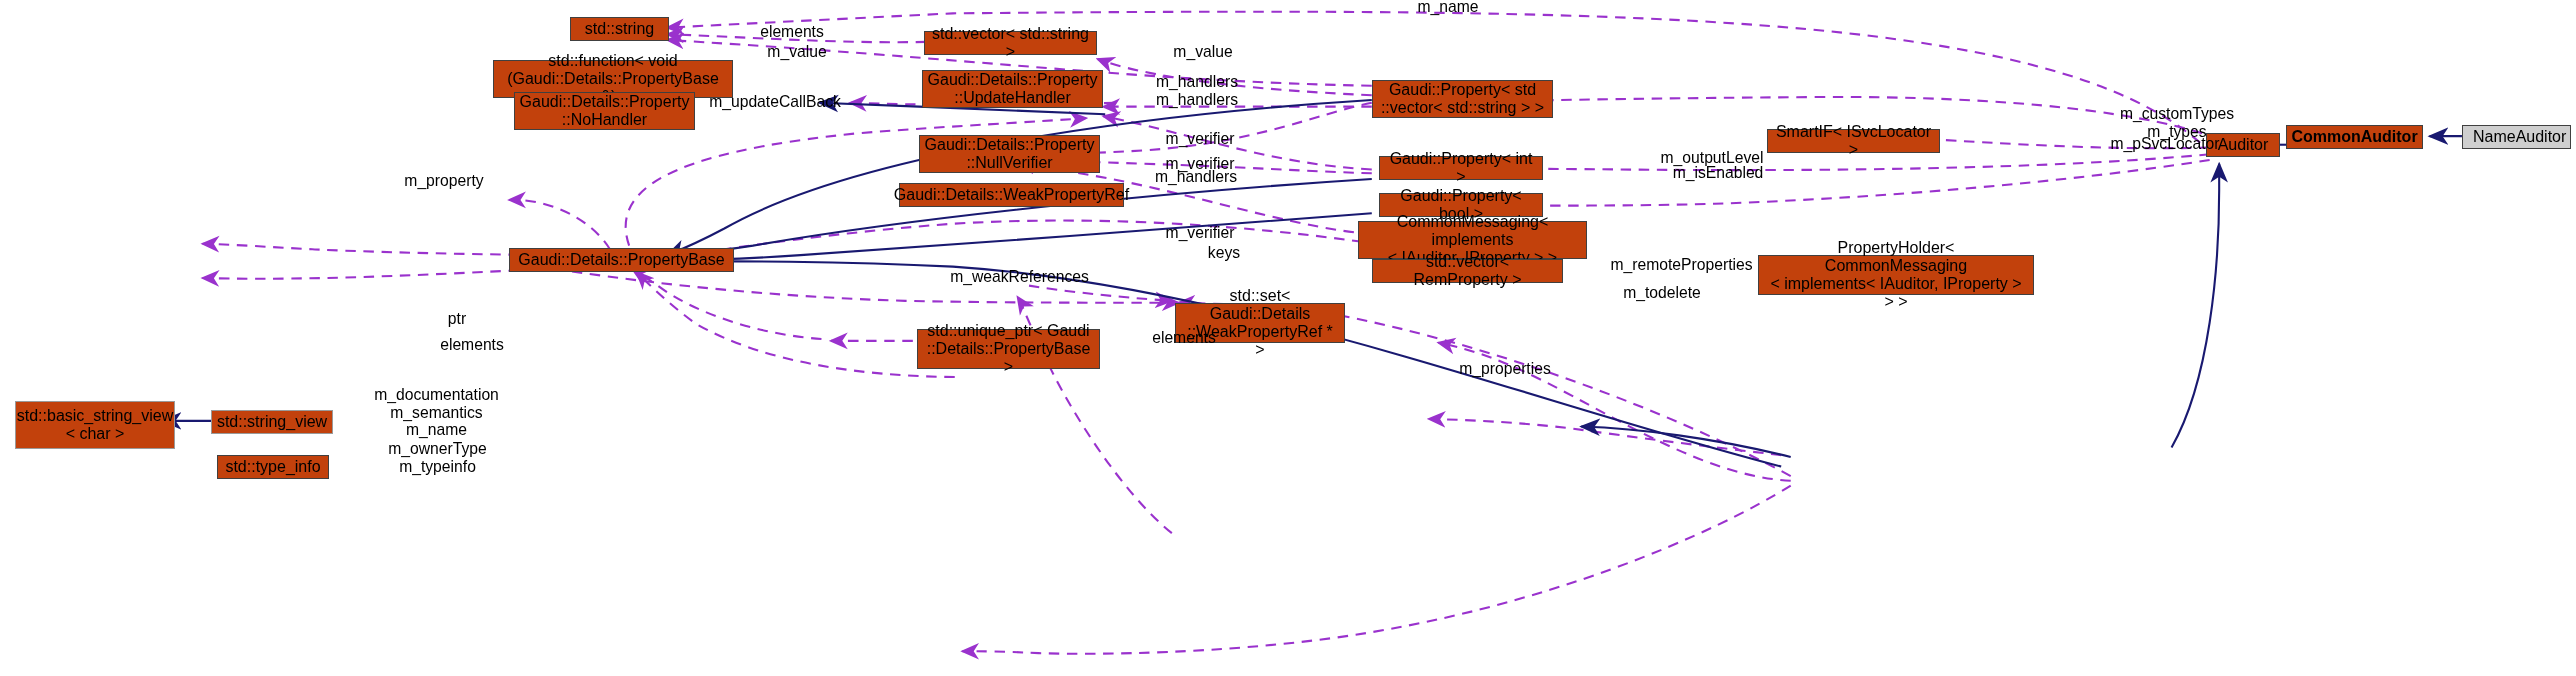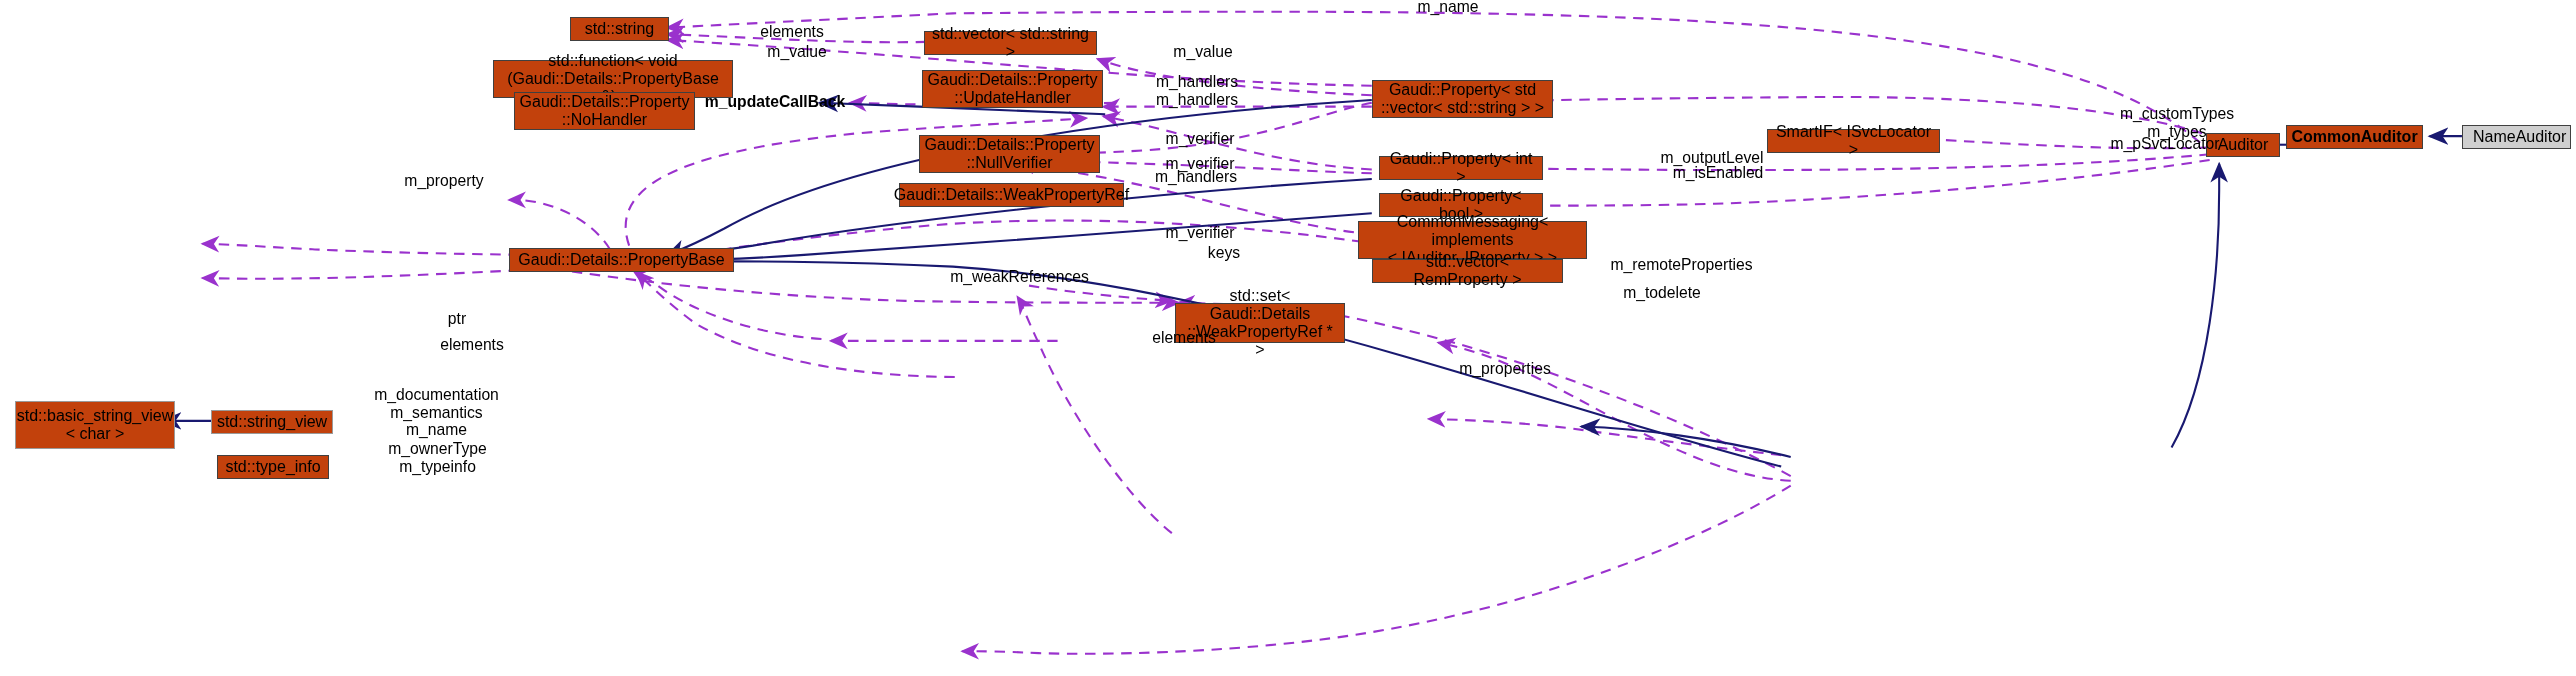--- a/index.html
+++ b/index.html
@@ -156,45 +156,49 @@
 
   <div class="node" style="left:1379px;top:193px;width:164px;height:24px;">Gaudi::Property&lt; bool &gt;</div>
 
   <div class="node" style="left:1767px;top:129px;width:173px;height:24px;">SmartIF&lt; ISvcLocator &gt;</div>
 
   <div class="node" style="left:1358px;top:221px;width:229px;height:38px;">CommonMessaging&lt; implements
 &lt; IAuditor, IProperty &gt; &gt;</div>
 
   <div class="node" style="left:1372px;top:259px;width:191px;height:24px;">std::vector&lt; RemProperty &gt;</div>
 
+  <div class="node" style="left:1758px;top:255px;width:276px;height:40px;">PropertyHolder&lt; CommonMessaging
+&lt; implements&lt; IAuditor, IProperty &gt; &gt; &gt;</div>
 
   <div class="node" style="left:1175px;top:303px;width:170px;height:40px;">std::set&lt; Gaudi::Details
 ::WeakPropertyRef * &gt;</div>
 
 
+  <div class="node" style="left:917px;top:329px;width:183px;height:40px;">std::unique_ptr&lt; Gaudi
+::Details::PropertyBase &gt;</div>
 
 
   <div class="node thin" style="left:15px;top:401px;width:160px;height:48px;">std::basic_string_view
 &lt; char &gt;</div>
 
   <div class="node thin" style="left:211px;top:410px;width:122px;height:24px;">std::string_view</div>
 
   <div class="node" style="left:217px;top:455px;width:112px;height:24px;">std::type_info</div>
 
   <div class="node" style="left:2206px;top:133px;width:74px;height:24px;">Auditor</div>
 
   <div class="node" style="left:2286px;top:125px;width:137px;height:24px;font-weight:bold;">CommonAuditor</div>
 
   <div class="node current" style="left:2462px;top:125px;width:109px;height:24px;padding-left:12px;">NameAuditor</div>
 
   <div class="edge-label" style="left:1391px;top:-1.9px;width:114px;">m_name</div>
   <div class="edge-label" style="left:735px;top:23px;width:114px;">elements</div>
   <div class="edge-label" style="left:740px;top:43px;width:114px;">m_value</div>
   <div class="edge-label" style="left:1146px;top:43px;width:114px;">m_value</div>
-  <div class="edge-label" style="left:694px;top:93px;width:162px;font-weight:bold;">m_updateCallBack</div>
+  <div class="edge-label" style="left:694px;top:93px;width:162px;">m_updateCallBack</div>
   <div class="edge-label" style="left:1140px;top:73px;width:114px;">m_handlers</div>
   <div class="edge-label" style="left:1140px;top:91px;width:114px;">m_handlers</div>
   <div class="edge-label" style="left:1139px;top:168px;width:114px;">m_handlers</div>
   <div class="edge-label" style="left:1143px;top:130px;width:114px;">m_verifier</div>
   <div class="edge-label" style="left:1143px;top:155px;width:114px;">m_verifier</div>
   <div class="edge-label" style="left:1143px;top:224px;width:114px;">m_verifier</div>
   <div class="edge-label" style="left:387px;top:172px;width:114px;">m_property</div>
   <div class="edge-label" style="left:1186px;top:244px;width:76px;">keys</div>
   <div class="edge-label" style="left:2096px;top:105px;width:162px;">m_customTypes
 m_types</div>

